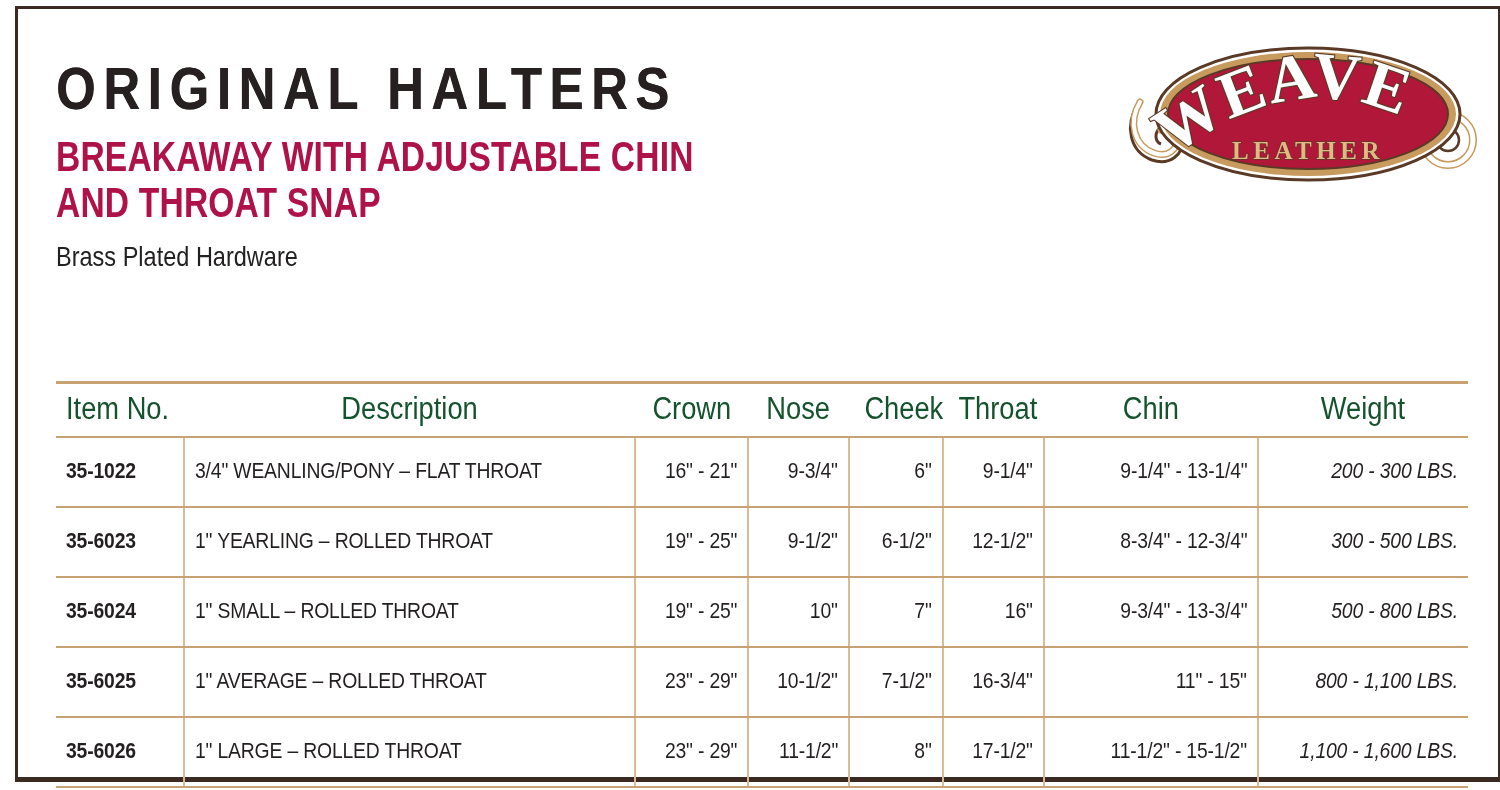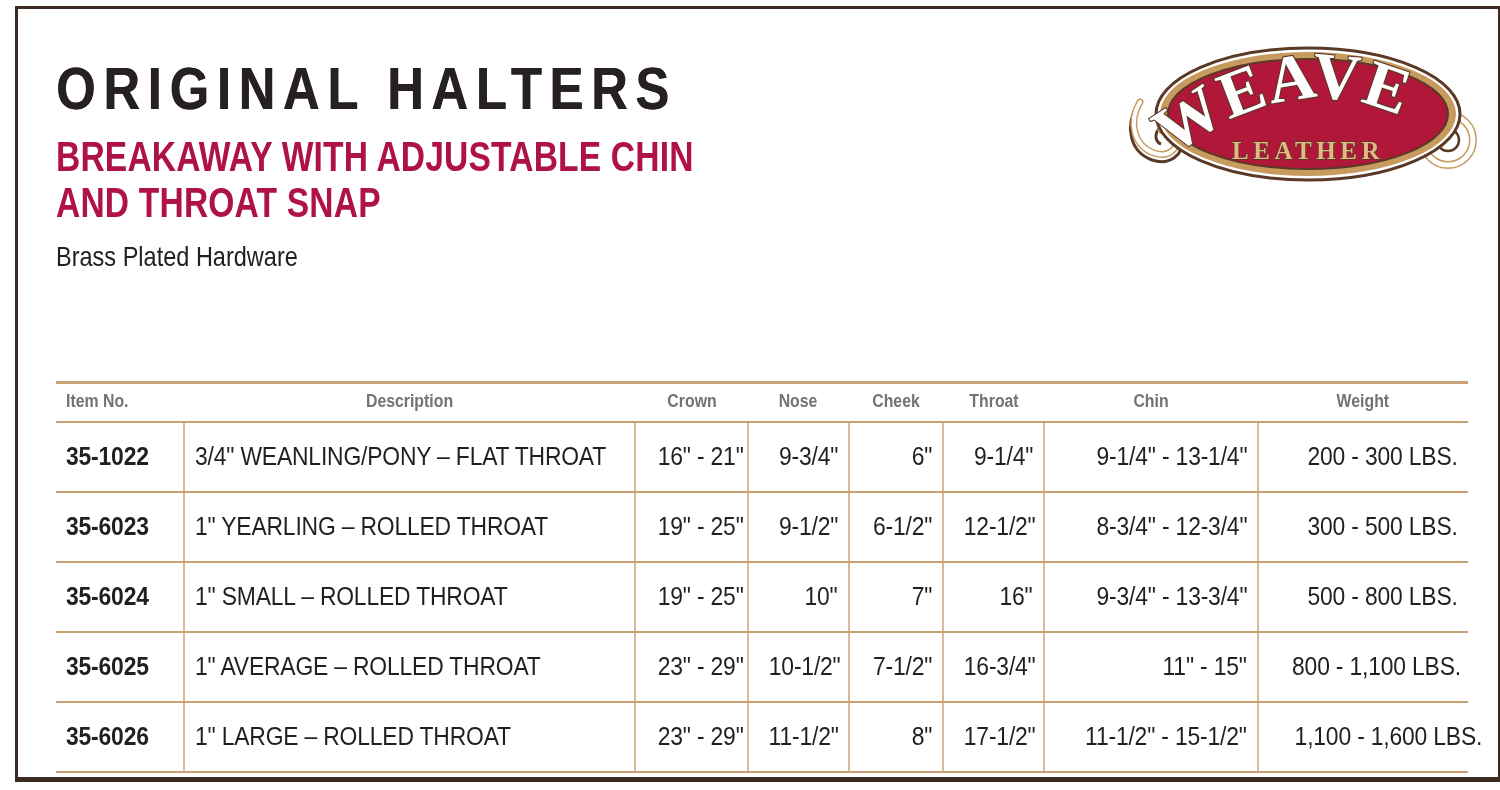--- a/index.html
+++ b/index.html
@@ -112,46 +112,46 @@
     top: 381px;
     width: 1412px;
   }
   table.spec {
     border-collapse: collapse;
     width: 1412px;
     table-layout: fixed;
   }
   table.spec thead th {
     font-family: "Liberation Sans", sans-serif;
-    font-weight: bold;
-    font-size: 18px;
-    color: #737373;
+    font-weight: normal;
+    font-size: 31px;
+    color: #14532d;
     padding: 7px 10px 9px 10px;
     border-top: 3px solid #C9A274;
     border-bottom: 2px solid #C9A274;
     text-align: center;
     white-space: nowrap;
   }
   table.spec thead th .hcell {
     display: inline-block;
     transform: scaleX(0.88);
     transform-origin: center;
   }
   table.spec tbody td {
     font-family: "Liberation Sans", sans-serif;
-    font-size: 26px;
+    font-size: 22px;
     color: #231f20;
     padding: 9px 10px 11px 10px;
     border-bottom: 2px solid #C9A274;
     border-right: 2px solid #D9BC97;
     white-space: nowrap;
     height: 48px;
     vertical-align: middle;
   }
-  table.spec tbody tr td:last-child { border-right: none; }
+  table.spec tbody tr td:last-child { border-right: none; font-style: italic; }
   table.spec tbody td .cell {
     display: inline-block;
     transform: scaleX(0.88);
     transform-origin: right center;
   }
   table.spec tbody td.item .cell,
   table.spec tbody td.desc .cell {
     transform-origin: left center;
   }
   td.item {

